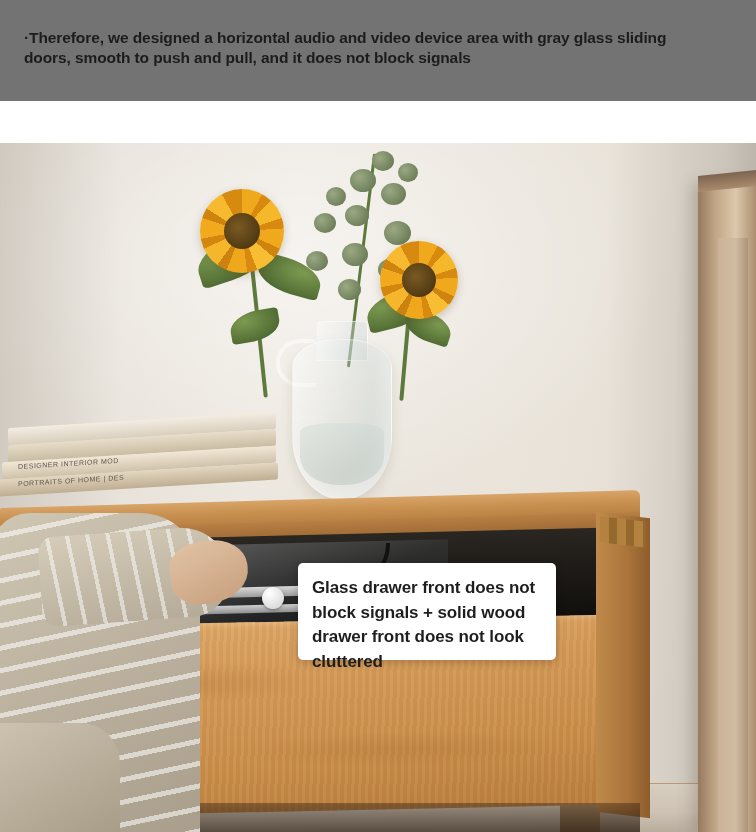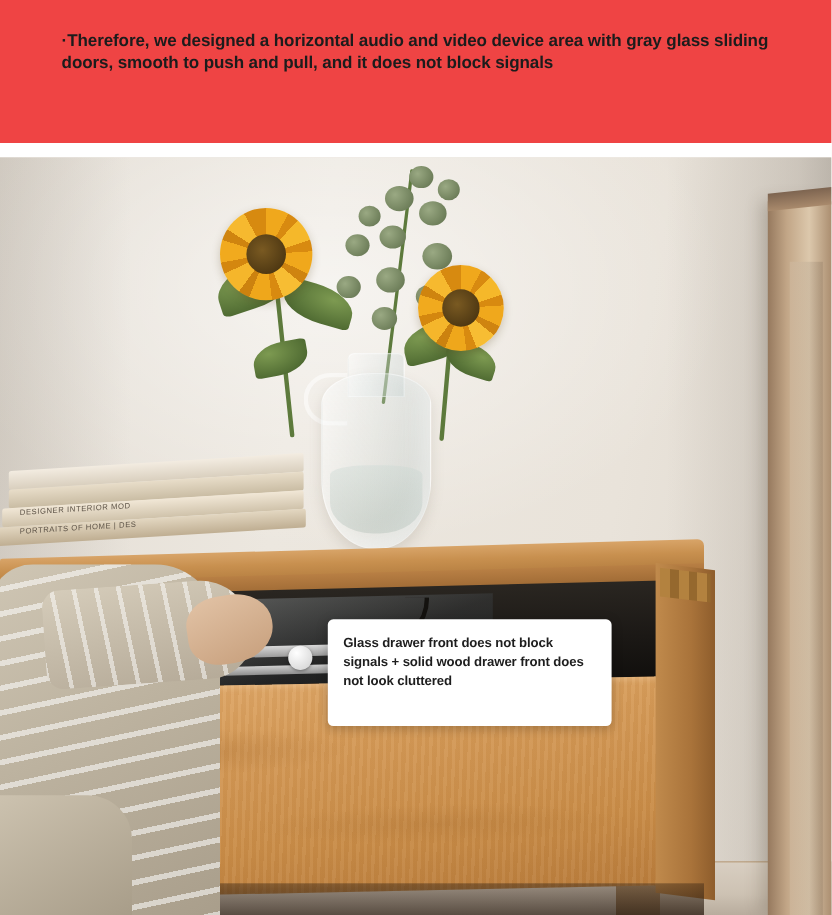--- a/index.html
+++ b/index.html
@@ -15,23 +15,23 @@
     width: 756px;
     height: 832px;
     background: #ffffff;
   }
 
   
   .caption-area {
     position: absolute;
     left: 0; top: 0;
     width: 756px;
-    height: 130px;
-    background: #ef4444;
-    padding: 28px 46px 0 56px;
+    height: 101px;
+    background: #737373;
+    padding: 28px 46px 0 24px;
   }
   .caption-line {
     font-size: 15.5px;
     font-weight: bold;
     color: #1c1c1c;
     line-height: 1.32;
     letter-spacing: -0.1px;
   }
   .caption-line.second {
     margin-top: 19px;
@@ -282,21 +282,21 @@
   .callout {
     position: absolute;
     left: 298px; top: 420px;
     width: 258px; height: 97px;
     background: #ffffff;
     border-radius: 5px;
     padding: 13px 16px 0 14px;
     box-shadow: 0 2px 10px rgba(0,0,0,0.22);
   }
   .callout-text {
-    font-size: 12px;
+    font-size: 17px;
     font-weight: bold;
     color: #1e1e1e;
     line-height: 1.45;
     letter-spacing: -0.1px;
   }
 </style>
 </head>
 <body>
 
 <div id="page">

